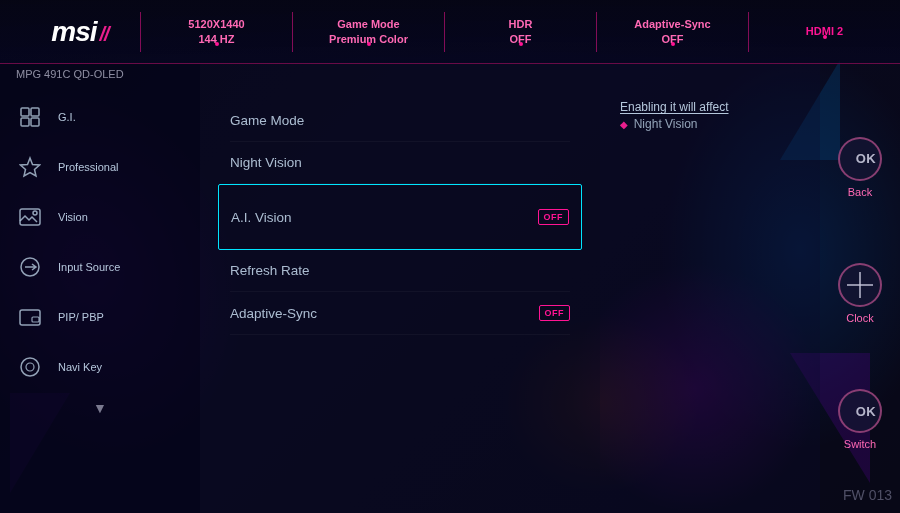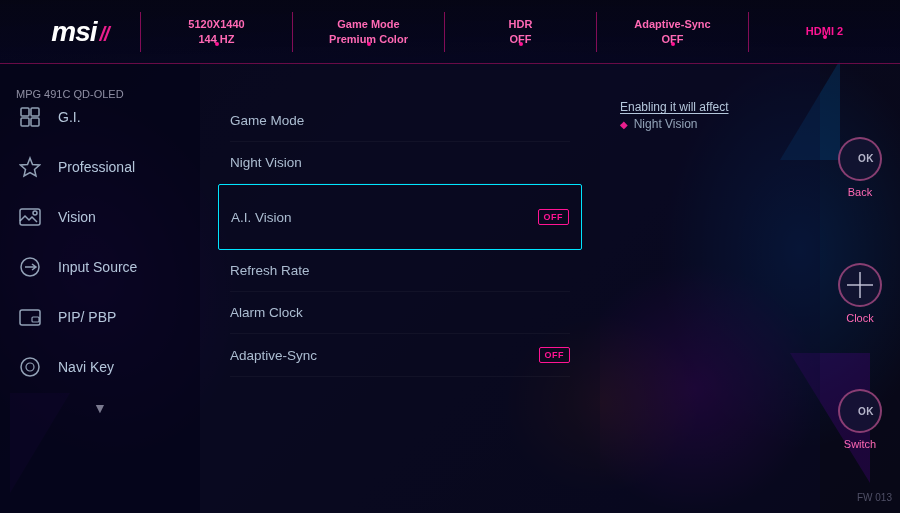--- a/index.html
+++ b/index.html
@@ -157,21 +157,20 @@
 
     
     .monitor-label {
       position: absolute;
       top: 64px;
       left: 16px;
       color: rgba(200,200,220,0.7);
       font-size: 11px;
       z-index: 10;
       padding: 4px 0;
-      margin-top: 20px;
     }
 
     
     .sidebar {
       width: 200px;
       background: rgba(5,5,25,0.85);
       display: flex;
       flex-direction: column;
       padding-top: 28px;
       flex-shrink: 0;
@@ -207,21 +206,21 @@
       display: flex;
       align-items: center;
       justify-content: center;
       color: rgba(180,200,220,0.9);
       font-size: 18px;
       flex-shrink: 0;
     }
 
     .sidebar-label {
       color: rgba(200,220,240,0.9);
-      font-size: 14px;
+      font-size: 11px;
       font-weight: 500;
     }
     .sidebar-item.active .sidebar-label {
       color: #ffffff;
     }
 
     .sidebar-arrow {
       display: flex;
       justify-content: center;
       padding: 8px 0;
@@ -328,21 +327,21 @@
       border: 2px solid rgba(180,180,200,0.5);
       display: flex;
       align-items: center;
       justify-content: center;
       background: rgba(20,20,50,0.8);
       position: relative;
     }
 
     .control-circle .ok-text {
       color: rgba(200,200,220,0.9);
-      font-size: 10px;
+      font-size: 13px;
       font-weight: bold;
       letter-spacing: 0.5px;
       margin-left: 12px;
     }
 
     .control-label {
       font-size: 11px;
       font-weight: normal;
     }
 
@@ -385,21 +384,21 @@
       width: 2px;
       background: rgba(200,200,220,0.7);
       transform: translateX(-50%);
     }
 
     .fw-label {
       position: absolute;
       bottom: 10px;
       right: 8px;
       color: rgba(150,150,180,0.5);
-      font-size: 10px;
+      font-size: 14px;
     }
 
     
     .header-dot {
       width: 4px;
       height: 4px;
       background: #ff1493;
       border-radius: 50%;
       position: absolute;
       bottom: 0;
@@ -553,23 +552,20 @@
 
     <div class="menu-item selected">
       <span>A.I. Vision</span>
       <span class="off-badge">OFF</span>
     </div>
 
     <div class="menu-item">
       <span>Refresh Rate</span>
     </div>
 
-    <div class="menu-item">
-      <span>Alarm Clock</span>
-    </div>
 
     <div class="menu-item">
       <span>Adaptive-Sync</span>
       <span class="off-badge">OFF</span>
     </div>
   </div>
 
   <div class="info-panel">
     <div class="info-title">Enabling it will affect</div>
     <div class="info-item">

